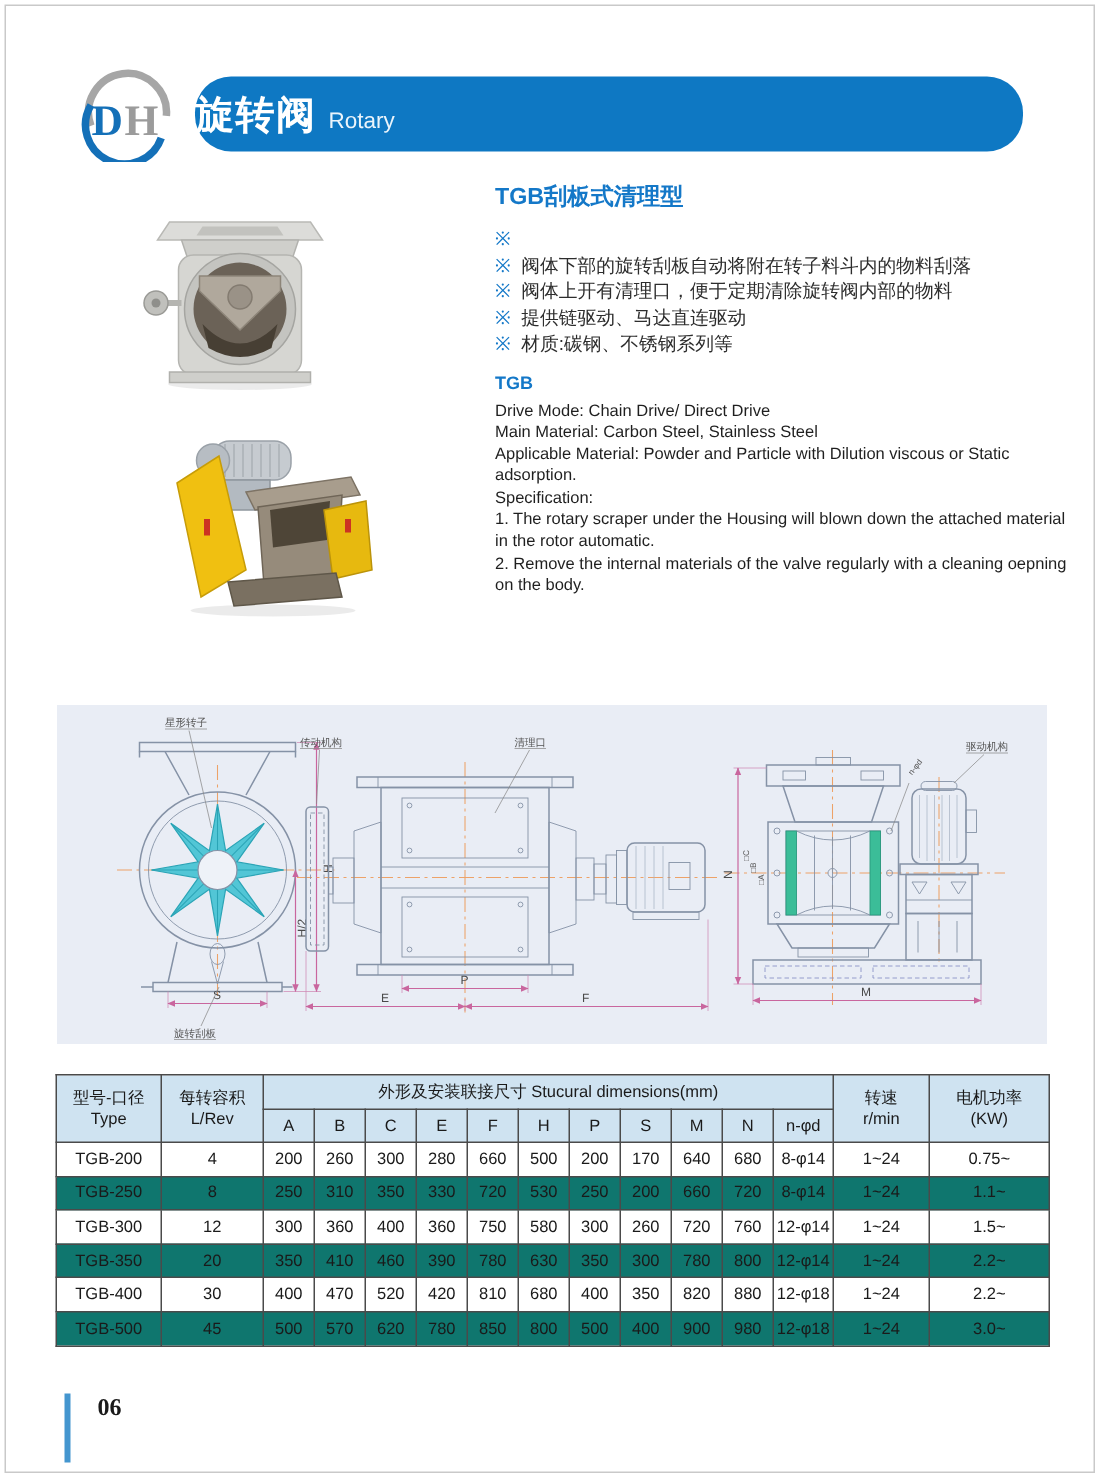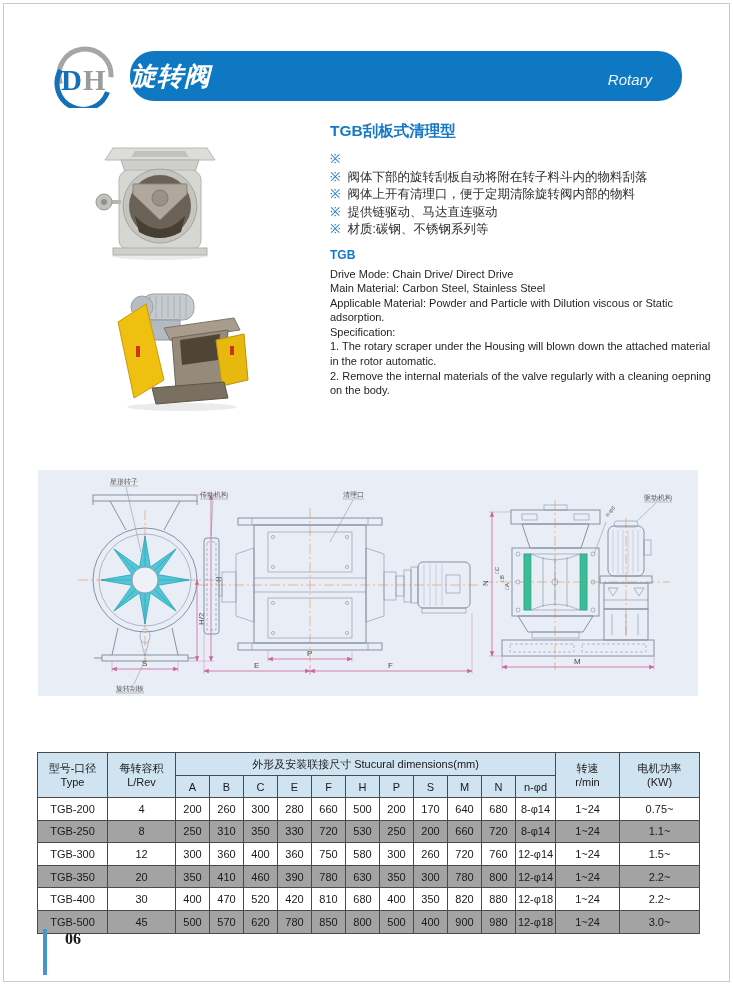--- a/index.html
+++ b/index.html
@@ -4,21 +4,21 @@
 <style>
   * { box-sizing: border-box; margin: 0; padding: 0; }
   body { margin: 0; background: #fff; font-family: "Liberation Sans", sans-serif; }
   .page { position: relative; width: 733px; height: 985px; background: #fff; overflow: hidden; }
   .page-border { position: absolute; inset: 3px; border: 1px solid #c9c9c9; pointer-events: none; }
 
   
   .logo { position: absolute; left: 52px; top: 46px; width: 66px; height: 62px; }
   .banner { position: absolute; left: 130px; top: 51px; width: 552px; height: 50px;
             background: #0e78c3; border-radius: 24px; display: flex; align-items: baseline;
-            justify-content: space-between; padding-right: 30px; font-style: italic; }
+            justify-content: flex-start; padding-right: 30px; }
   .banner-zh { color: #fff; font-size: 26px; font-weight: bold; line-height: 50px; letter-spacing: 1px; }
   .banner-en { color: #eaf4fb; font-size: 15px; margin-left: 8px; }
 
   
   .intro { position: absolute; left: 330px; top: 121px; width: 384px; }
   .zh-title { font-size: 15.5px; font-weight: bold; color: #1478c8; margin-bottom: 9px; }
   .bullet-line { display: flex; gap: 7px; font-size: 12.5px; line-height: 17.5px; color: #2d2d2d; }
   .bullet-marker { color: #1478c8; flex: 0 0 auto; }
   .en-title { font-size: 12px; font-weight: bold; color: #1478c8; margin: 9px 0 5px; }
   .en-line { font-size: 11px; line-height: 14.6px; color: #1f1f1f; }
@@ -36,29 +36,29 @@
   .draw .cl  { fill: none; stroke: #eda268; stroke-width: 0.7; stroke-dasharray: 10 3 2 3; }
   .draw .dim { fill: none; stroke: #c9669e; stroke-width: 0.8; }
   .draw .ext { fill: none; stroke: #cf8ab4; stroke-width: 0.5; }
   .draw .lead{ fill: none; stroke: #8a8a8a; stroke-width: 0.5; }
   .draw .dash2 { fill: none; stroke: #8a93c8; stroke-width: 0.6; stroke-dasharray: 3 2; }
   .draw .zl  { font-size: 7px; fill: #555; }
   .draw .dl  { font-size: 8px; fill: #4a4a4a; }
   .draw .dlt { font-size: 5.5px; fill: #555; }
 
   
-  .table-wrap { position: absolute; left: 37px; top: 752px; width: 662px; }
+  .table-wrap { position: absolute; left: 37px; top: 716px; width: 662px; }
   table.spec { width: 662px; border-collapse: collapse; table-layout: fixed; font-size: 11px; color: #1a1a1a; }
   table.spec th, table.spec td { border: 1px solid #4a4a4a; text-align: center; vertical-align: middle;
                                  padding: 0; font-weight: normal; }
   table.spec thead th { background: #cfe3f1; line-height: 14px; }
   table.spec .sub th { height: 22px; }
   table.spec .top th { height: 23px; }
   table.spec tbody td { height: 22.6px; background: #fff; }
-  table.spec tbody tr.alt td { background: #a3a3a3; }
+  table.spec tbody tr.alt td { background: #0f766e; }
 
   
   .footer-bar { position: absolute; left: 43px; top: 929px; width: 4px; height: 46px; background: #4496cf; }
   .page-number { position: absolute; left: 65px; top: 930px; font-family: "Liberation Serif", serif;
                  font-weight: bold; font-size: 16px; color: #1a1a1a; }
 </style>
 </head>
 <body>
 
 <div class="page">

